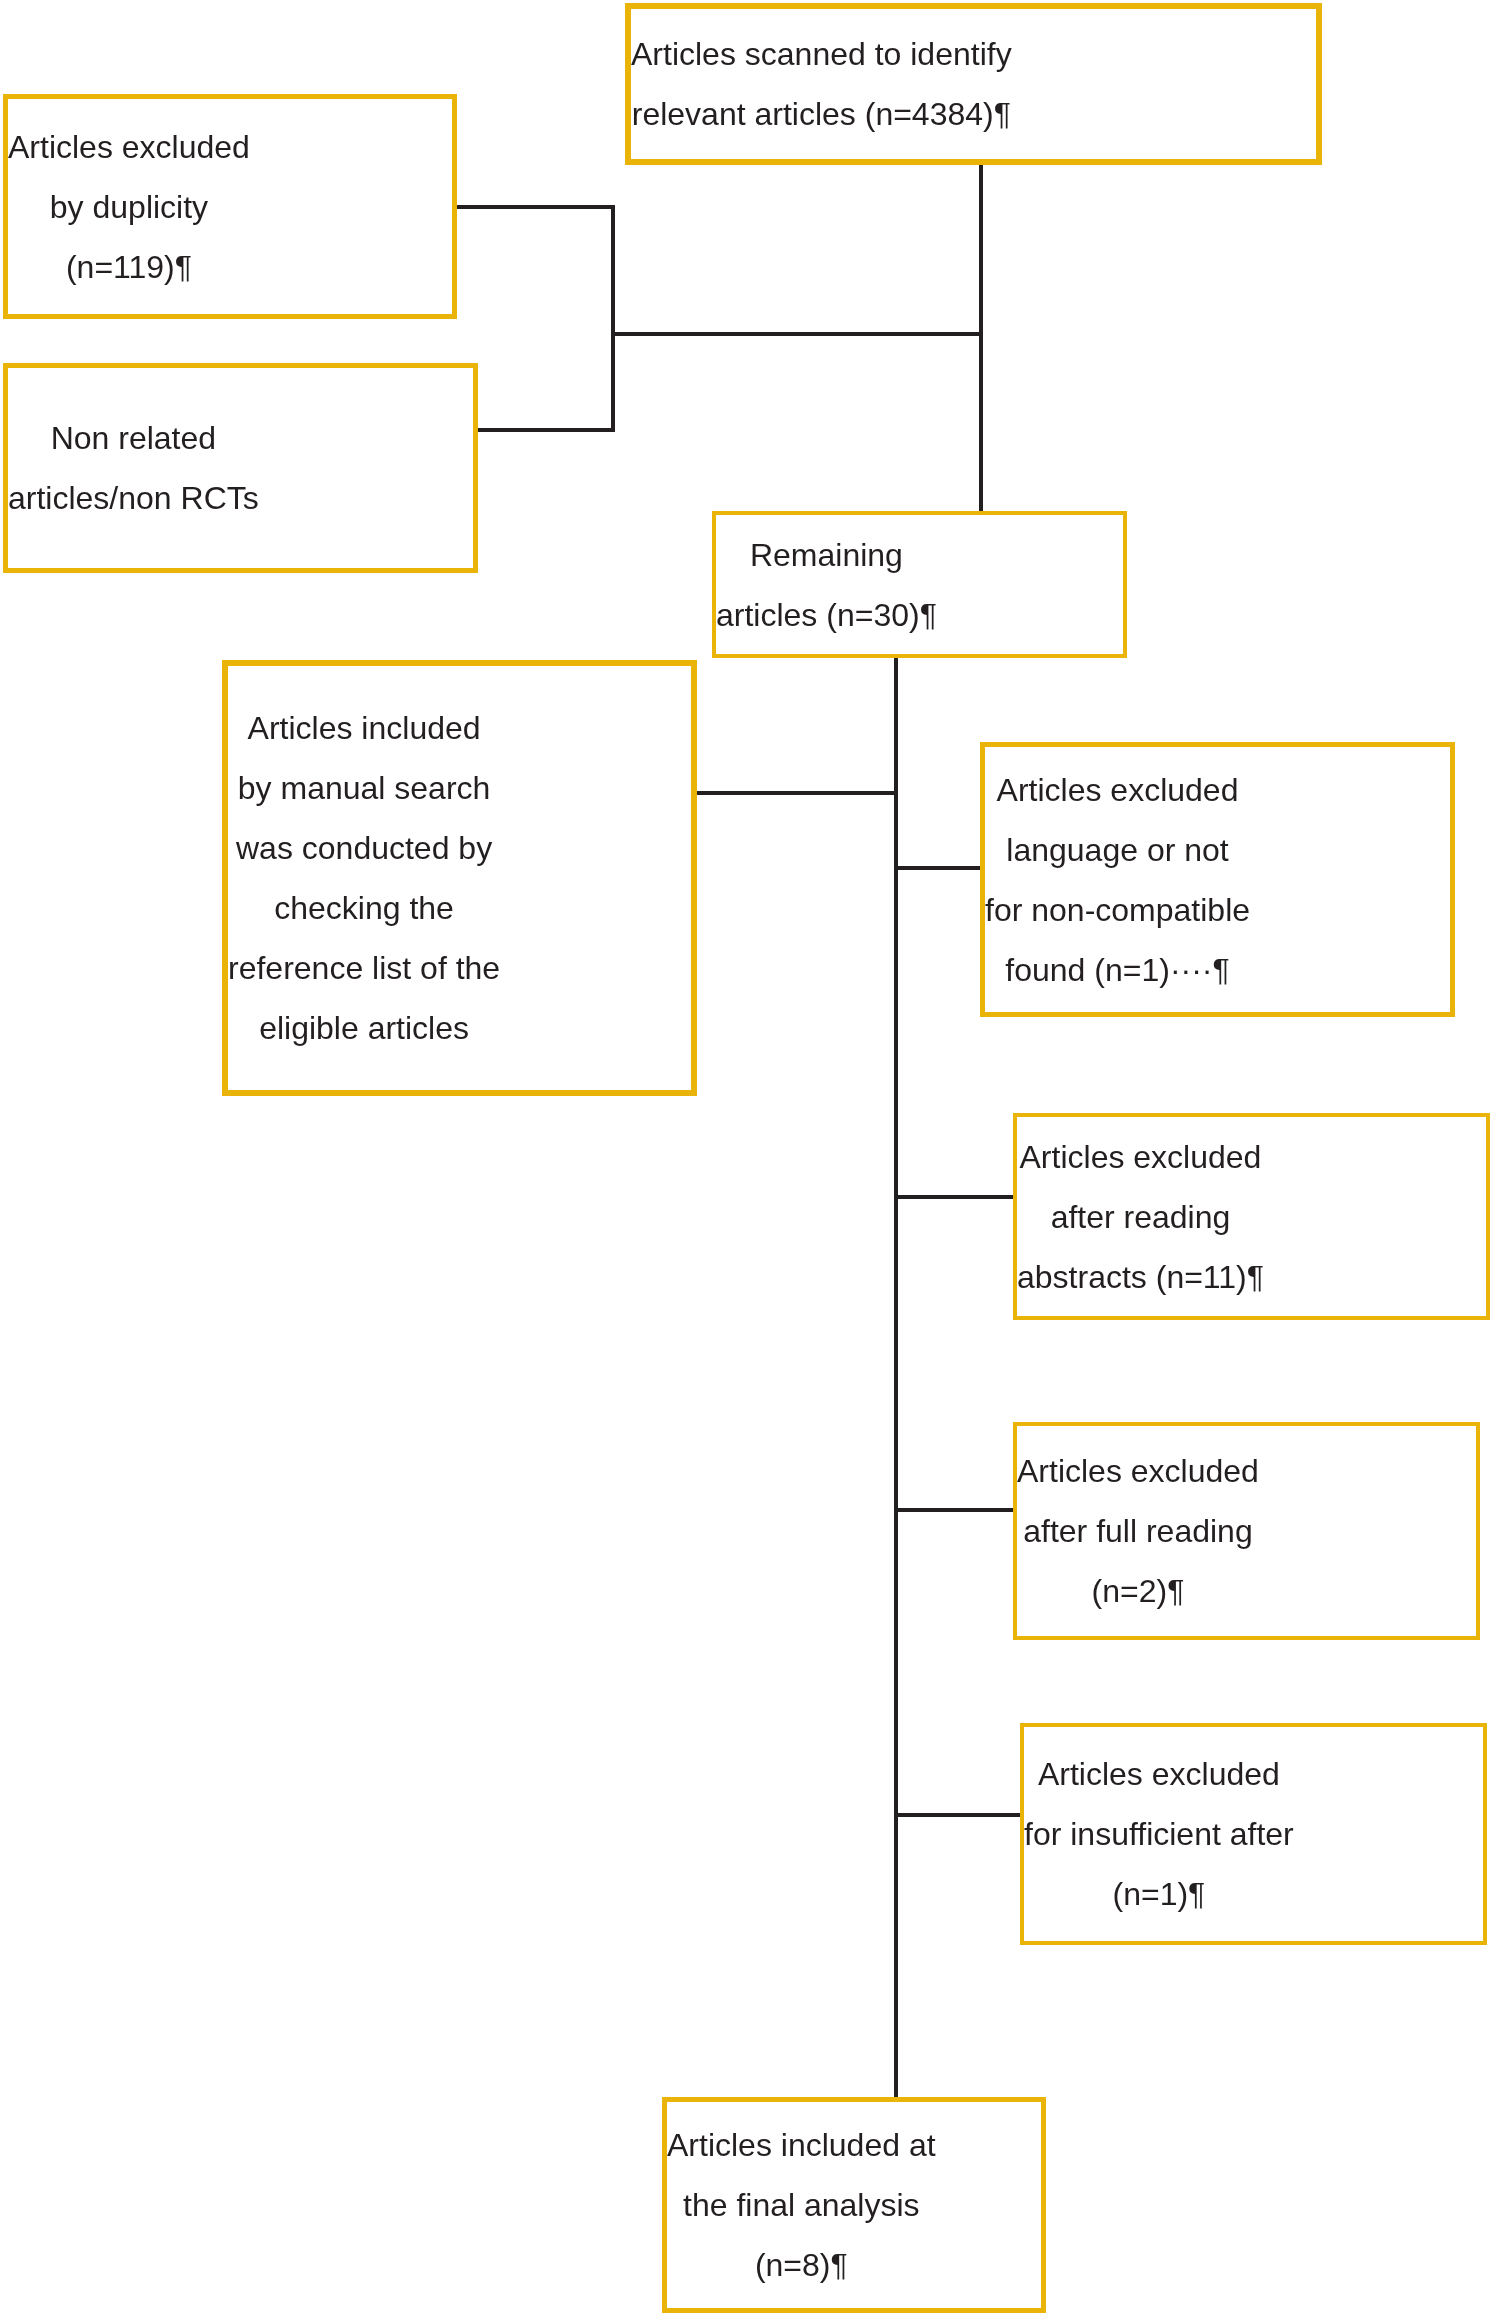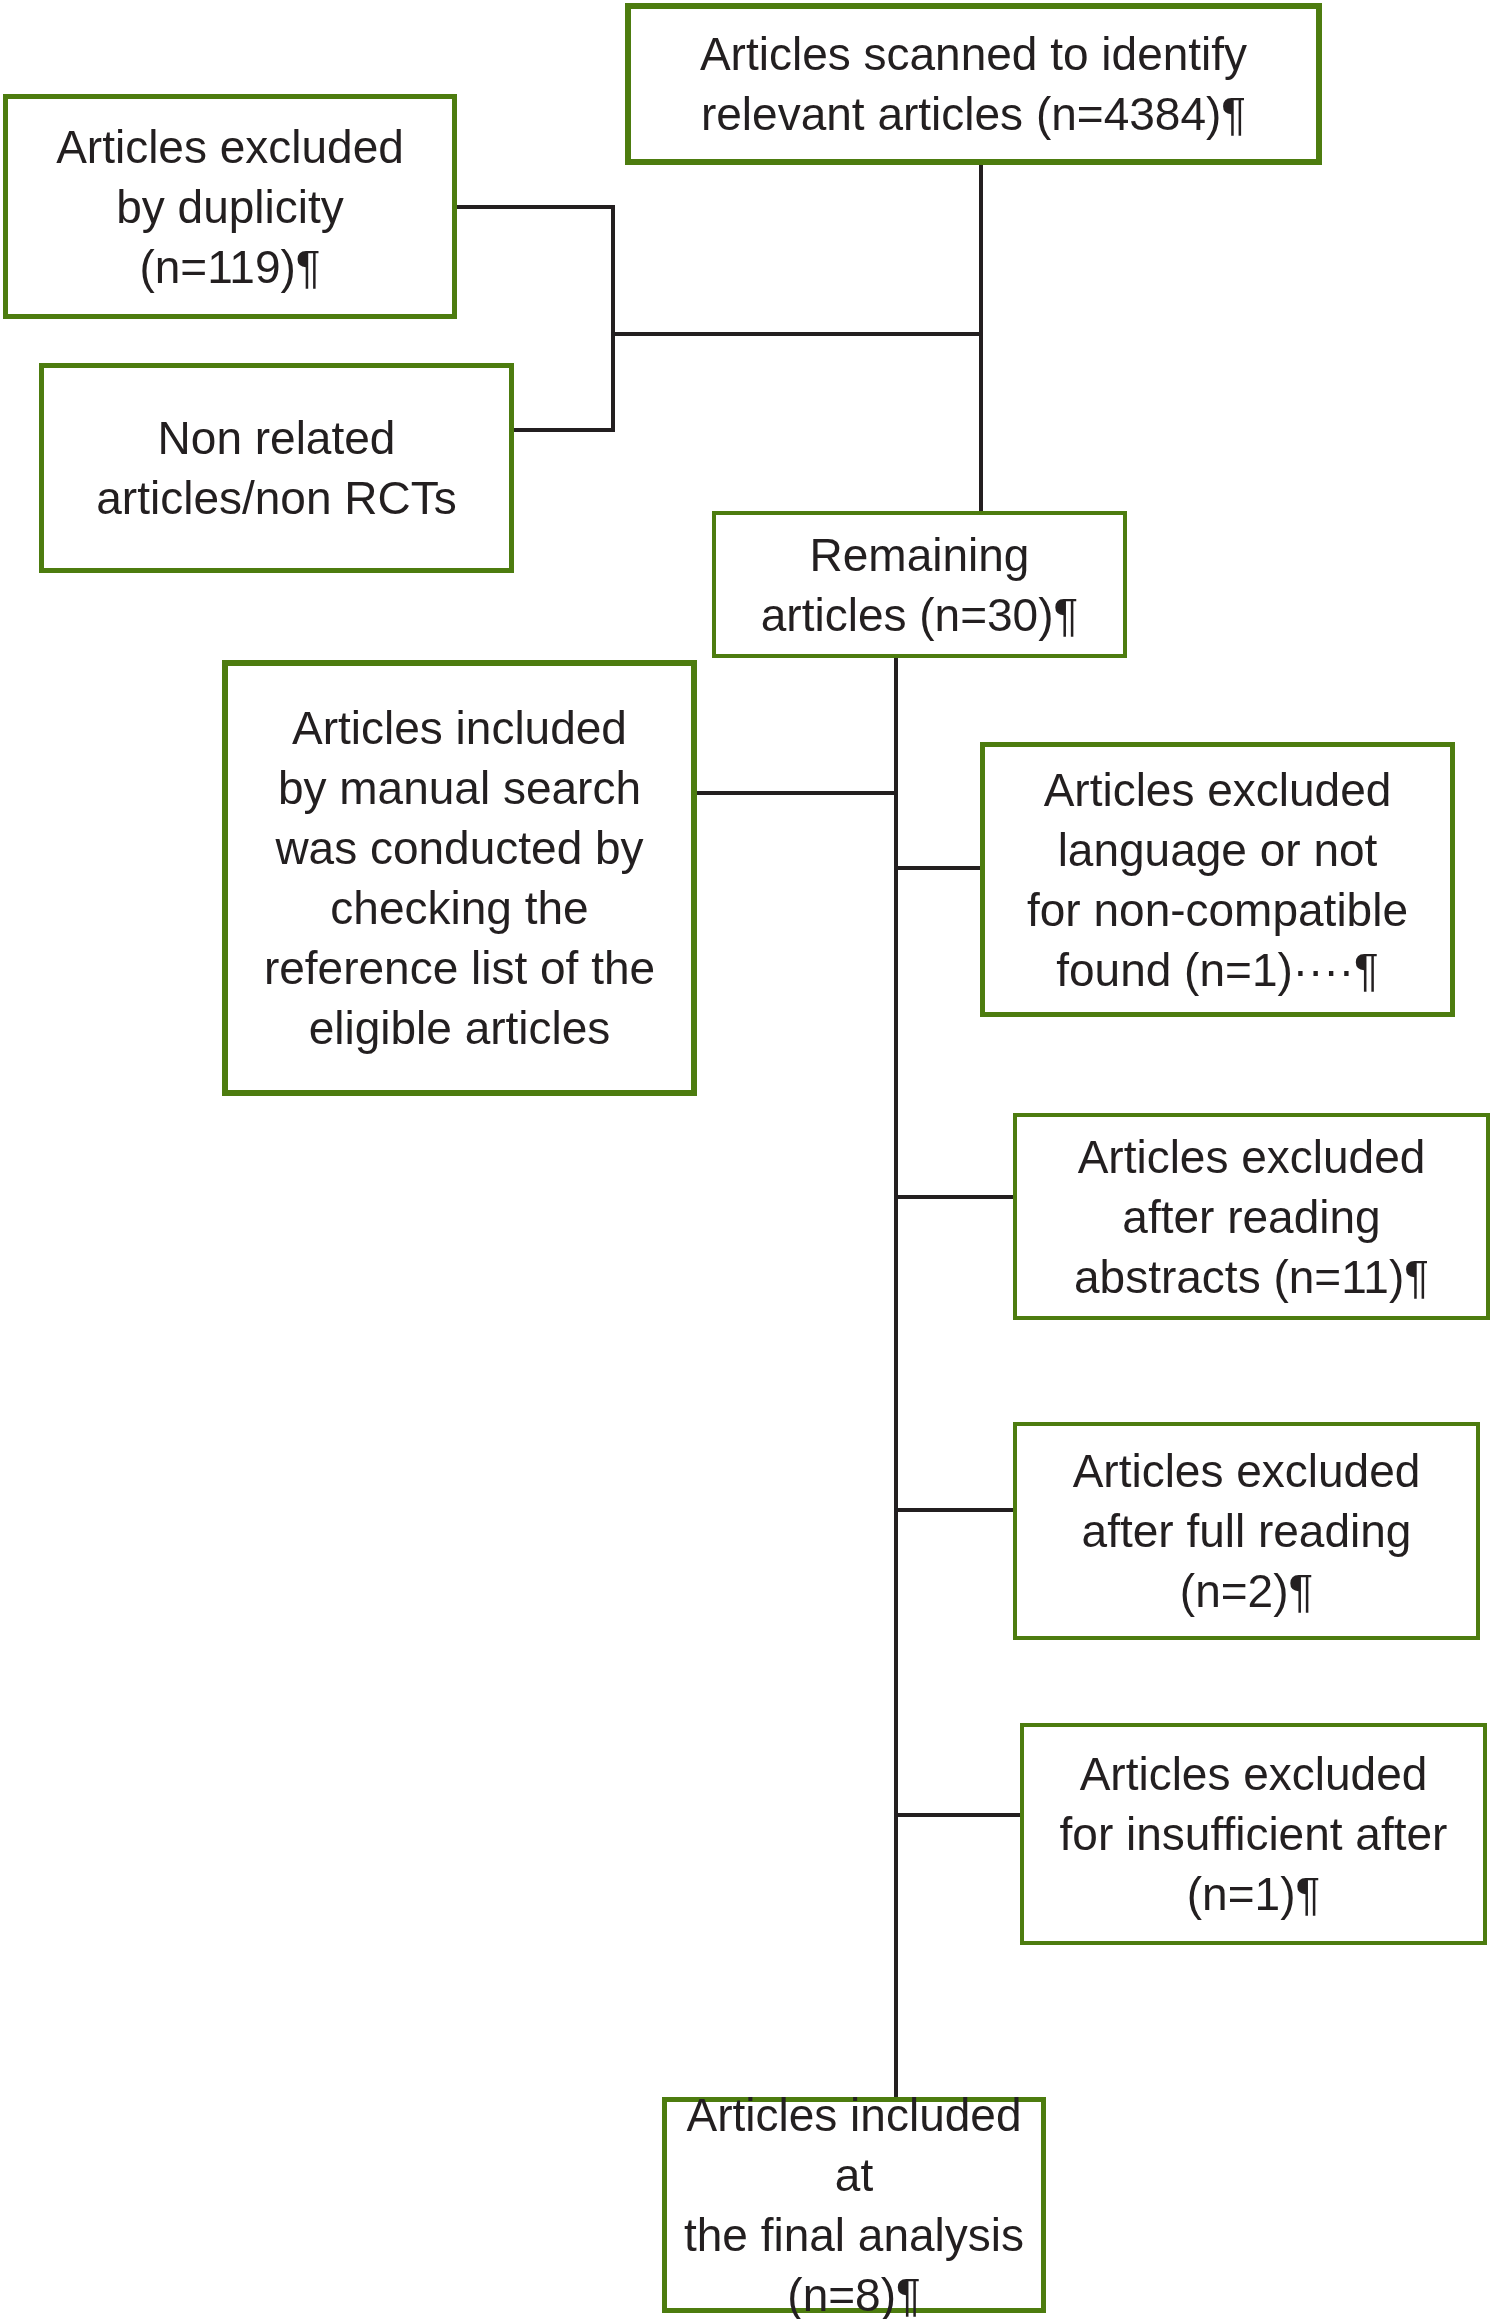--- a/index.html
+++ b/index.html
@@ -12,40 +12,40 @@
     width: 1495px;
     height: 2319px;
     background: #ffffff;
     font-family: "Liberation Sans", sans-serif;
     color: #231f20;
     overflow: hidden;
   }
   .node {
     position: absolute;
     box-sizing: border-box;
-    border: 5px solid #4d7c0f;
+    border: 5px solid #eab308;
     background: #ffffff;
     display: flex;
     align-items: center;
-    justify-content: center;
+    justify-content: flex-start;
     text-align: center;
-    font-size: 46px;
+    font-size: 32px;
     line-height: 60px;
     z-index: 2;
   }
   .connector {
     position: absolute;
     background: #231f20;
     z-index: 1;
   }
 
   
   #n-scanned      { left: 625px;  top: 3px;    width: 697px; height: 162px; border-width: 6px; }
   #n-duplicity    { left: 3px;    top: 94px;   width: 454px; height: 225px; }
-  #n-nonrelated   { left: 3px;    top: 363px;  width: 475px; height: 210px; margin-left: 36px; }
+  #n-nonrelated   { left: 3px;    top: 363px;  width: 475px; height: 210px; }
   #n-remaining    { left: 712px;  top: 511px;  width: 415px; height: 147px; border-width: 4px; }
   #n-manual       { left: 222px;  top: 660px;  width: 475px; height: 436px; border-width: 6px; }
   #n-language     { left: 980px;  top: 742px;  width: 475px; height: 275px; }
   #n-abstracts    { left: 1013px; top: 1113px; width: 477px; height: 207px; border-width: 4px; }
   #n-fullread     { left: 1013px; top: 1422px; width: 467px; height: 218px; border-width: 4px; }
   #n-insufficient { left: 1020px; top: 1723px; width: 467px; height: 222px; border-width: 4px; }
   #n-final        { left: 662px;  top: 2097px; width: 384px; height: 216px; }
 
   
   #c-top-v    { left: 979px; top: 163px;  width: 4px;   height: 352px; }

